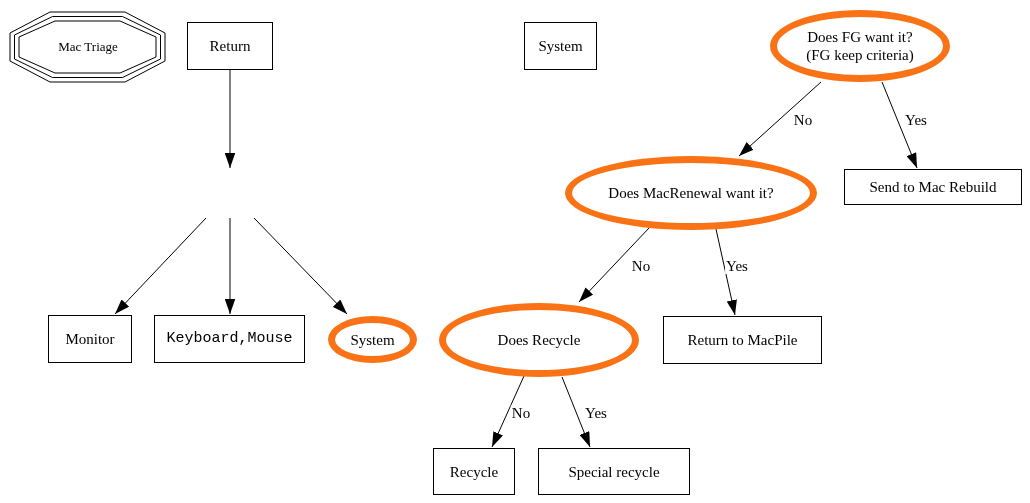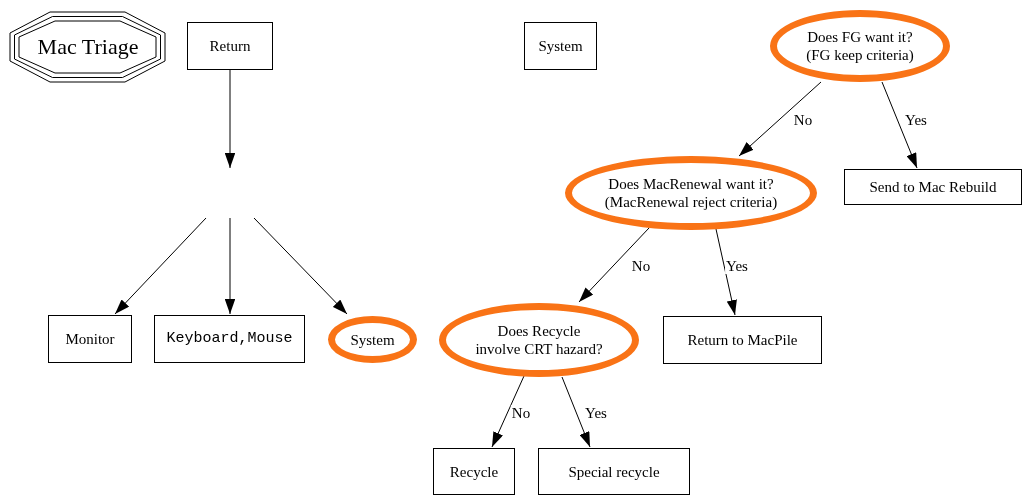--- a/index.html
+++ b/index.html
@@ -41,21 +41,21 @@
   }
   .node.box {
     border: 1px solid #000000;
   }
   .node.ellipse {
     border: 7px solid #f97316;
     border-radius: 50%;
   }
   .node.shape-octagon {
     background: transparent;
-    font-size: 22px;
+    font-size: 13px;
   }
   .node.shape-octagon svg {
     position: absolute;
     left: 0;
     top: 0;
   }
   .node.shape-octagon .octagon-label {
     position: relative;
   }
   .two-line span {
@@ -114,21 +114,20 @@
     <div>
       <span>Does FG want it?</span>
       <span>(FG keep criteria)</span>
     </div>
   </div>
 
 
   <div class="node ellipse two-line" style="left:565px; top:156px; width:252px; height:74px;">
     <div>
       <span>Does MacRenewal want it?</span>
-      <span>(MacRenewal reject criteria)</span>
     </div>
   </div>
 
   <div class="node box" style="left:844px; top:169px; width:178px; height:36px;">
     <span>Send to Mac Rebuild</span>
   </div>
 
   <div class="node box" style="left:48px; top:315px; width:84px; height:48px;">
     <span>Monitor</span>
   </div>
@@ -137,21 +136,20 @@
     <span>Keyboard,Mouse</span>
   </div>
 
   <div class="node ellipse" style="left:328px; top:316px; width:89px; height:47px;">
     <span>System</span>
   </div>
 
   <div class="node ellipse two-line" style="left:439px; top:303px; width:200px; height:74px;">
     <div>
       <span>Does Recycle</span>
-      <span>involve CRT hazard?</span>
     </div>
   </div>
 
   <div class="node box" style="left:663px; top:316px; width:159px; height:48px;">
     <span>Return to MacPile</span>
   </div>
 
   <div class="node box" style="left:433px; top:448px; width:82px; height:47px;text-align:right;">
     <span>Recycle</span>
   </div>

